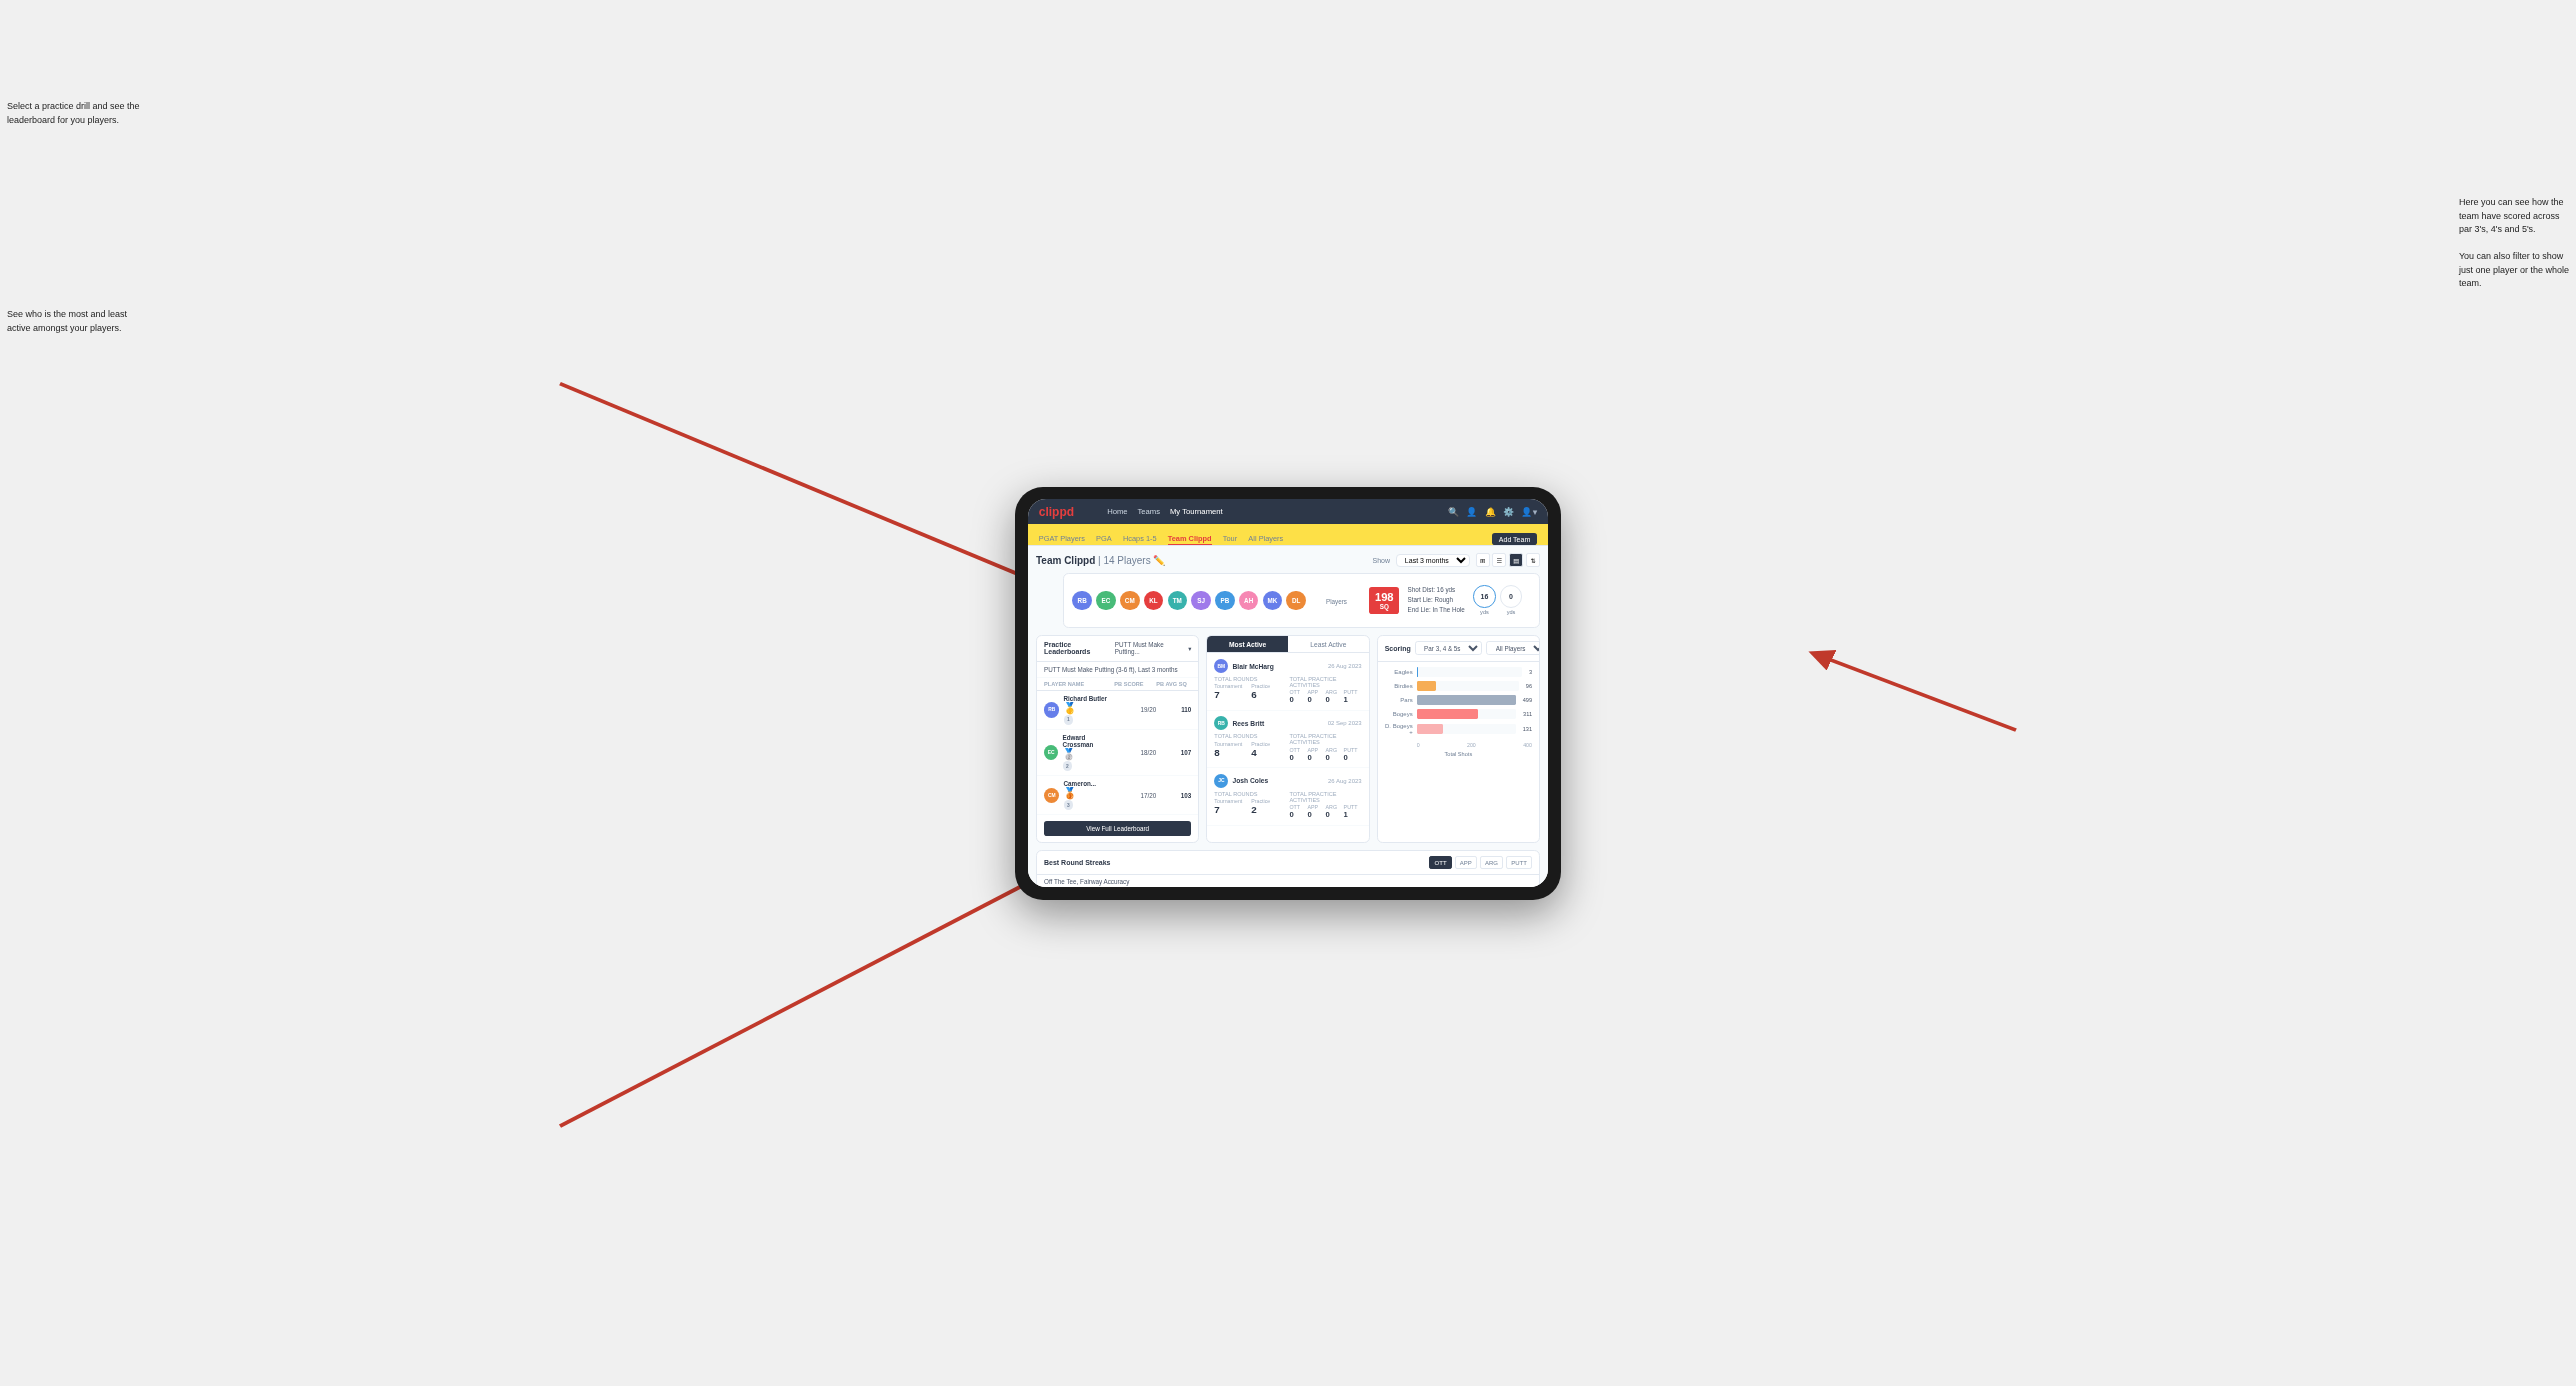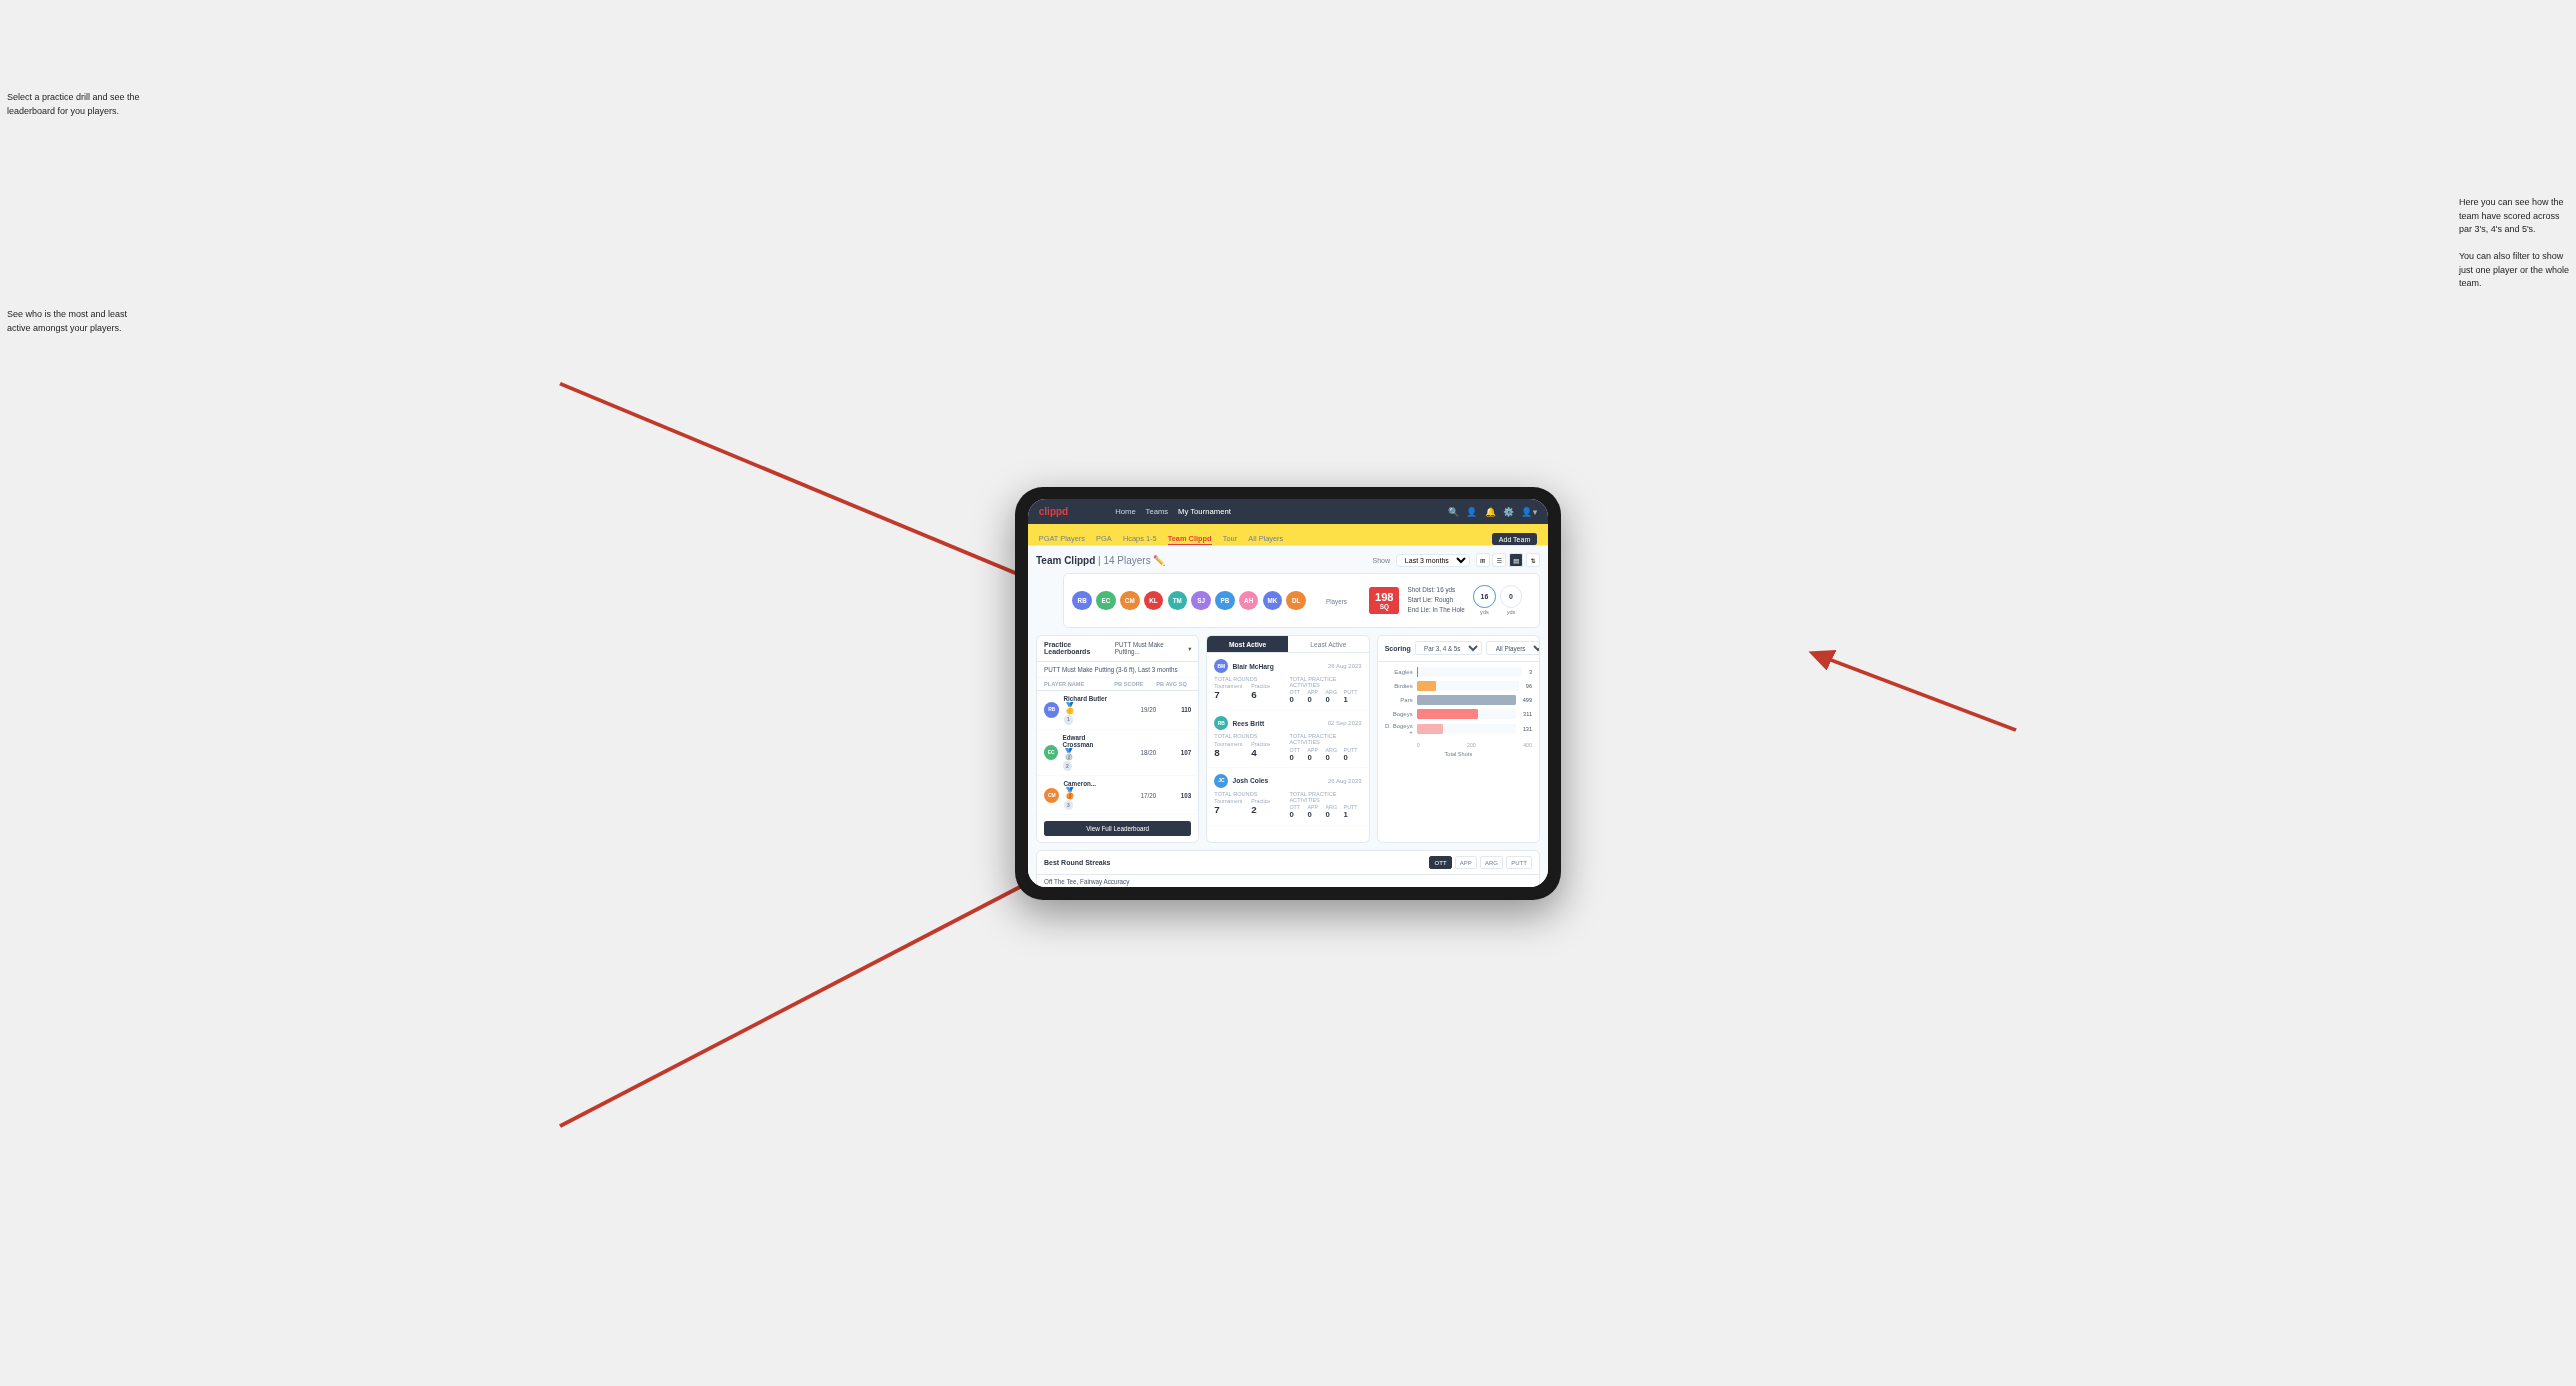--- a/index.html
+++ b/index.html
@@ -15,21 +15,21 @@
     }
 
     
     .annotation {
       position: absolute;
       font-size: 9px;
       color: #222;
       line-height: 1.5;
       max-width: 140px;
     }
-    .annotation-left-top { top: 91px; left: 7px; }
+    .annotation-left-top { top: 100px; left: 7px; }
     .annotation-left-bottom { top: 308px; left: 7px; }
     .annotation-right { top: 196px; right: 7px; max-width: 154px; }
 
     
     .arrows-svg {
       position: absolute;
       top: 0; left: 0;
       width: 100%; height: 100%;
       pointer-events: none;
     }
@@ -59,22 +59,21 @@
       background: #2d3748;
       display: flex;
       align-items: center;
       padding: 0 11.2px;
       height: 25px;
       flex-shrink: 0;
     }
     .nav-logo {
       color: #e53e3e;
       font-weight: 700;
-      font-size: 10px;
-      margin-right: 14px;
+      font-size: 12px;
     }
     .nav-links {
       display: flex;
       gap: 9.8px;
       flex: 1;
       padding-left: 33px;
     }
     .nav-link {
       color: #cbd5e0;
       font-size: 7.7px;

